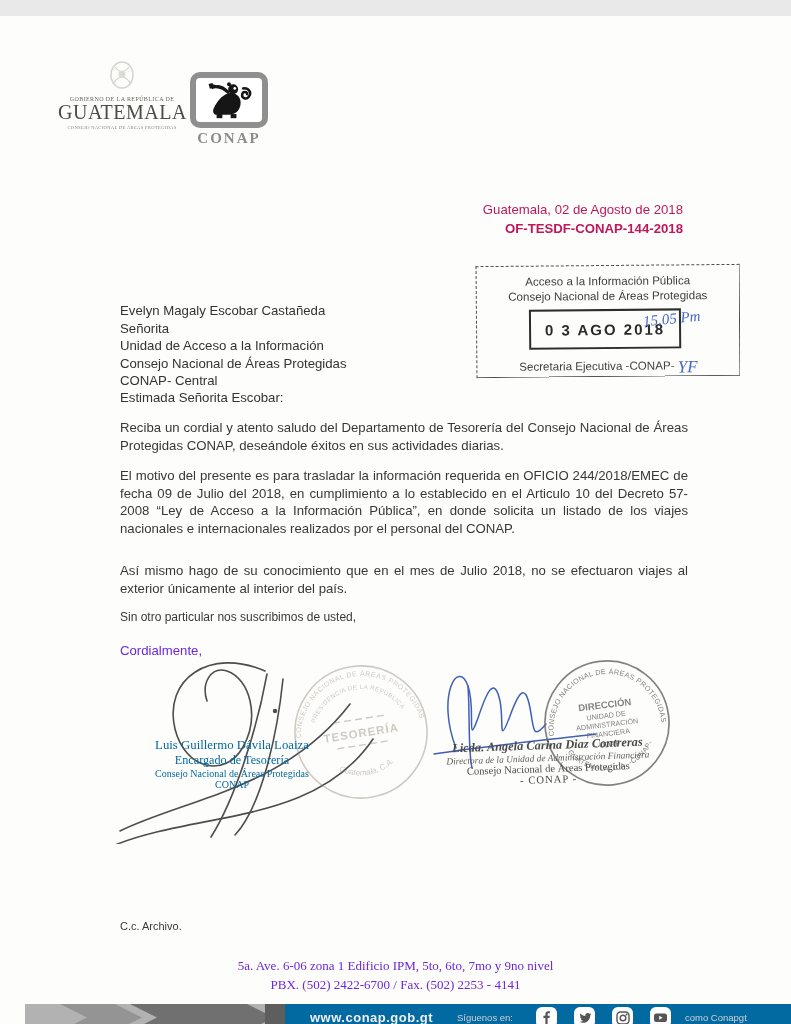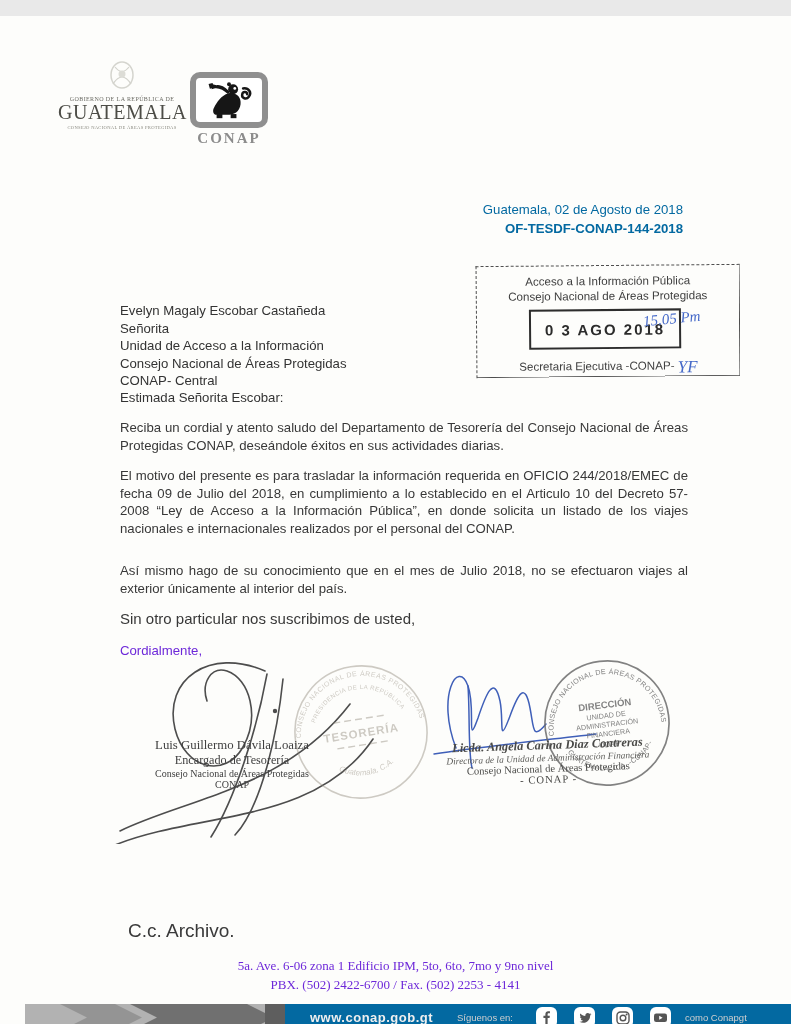--- a/index.html
+++ b/index.html
@@ -11,59 +11,59 @@
   .guat-logo{left:58px;top:44px;width:128px;text-align:center;color:#5a5a55;}
   .guat-top{font-family:"Liberation Serif",serif;font-size:6px;letter-spacing:.4px;color:#6b6b64;margin-top:2px;}
   .guat-main{font-family:"Liberation Serif",serif;font-size:20px;letter-spacing:.5px;color:#4c4c46;line-height:20px;}
   .guat-sub{font-family:"Liberation Serif",serif;font-size:4.6px;letter-spacing:.3px;color:#8a8a80;margin-top:3px;}
   .conap-logo{left:187px;top:56px;width:84px;text-align:center;}
   .conap-frame{width:66px;height:44px;margin:0 auto;background:#fff;border:6px solid #8f8f8f;border-radius:10px;
                display:flex;align-items:center;justify-content:center;}
   .conap-label{font-family:"Liberation Serif",serif;font-weight:bold;font-size:15px;letter-spacing:2px;color:#8c8c8c;margin-top:2px;}
 
   
-  .dateline{right:108px;top:184px;text-align:right;font-size:13.2px;line-height:19px;color:#0369a1;}
+  .dateline{right:108px;top:184px;text-align:right;font-size:13.2px;line-height:19px;color:#be185d;}
   .dateline .ref{font-weight:bold;}
 
   
   .stamp{left:476px;top:249px;width:264px;height:112px;border:1.8px solid #4e4e4e;
          border-left-style:dashed;border-top-style:dashed;transform:rotate(-.5deg);
          color:#3f3f3f;text-align:center;font-size:11.6px;line-height:15px;padding-top:7px;box-sizing:border-box;}
   .stamp-datebox{width:148px;height:36px;border:2.5px solid #2d2d2d;margin:6px auto 0 52px;
                  display:flex;align-items:center;justify-content:center;
                  font-weight:bold;font-size:15px;letter-spacing:2px;color:#2b2b2b;}
   .stamp-foot{margin-top:9px;font-size:11.6px;}
   .pen{font-family:"Liberation Serif",serif;font-style:italic;color:#4468c8;}
   .stamp-time{left:166px;top:46px;font-size:15px;transform:rotate(-5deg);white-space:nowrap;}
   .stamp-yf{font-size:17px;vertical-align:-3px;}
 
   
   .recipient{left:120px;top:286px;font-size:13.2px;line-height:17.6px;color:#333;}
   .salutation{left:120px;top:374px;font-size:13.2px;color:#333;}
   .para{left:120px;width:568px;font-size:13.2px;line-height:17.6px;text-align:justify;color:#383838;}
   .p1{top:403px;} .p2{top:451px;} .p3{top:546px;}
-  .closing{left:120px;top:594px;font-size:15px;color:#383838;}
+  .closing{left:120px;top:594px;font-size:12px;color:#383838;}
   .valediction{left:120px;top:627px;font-size:13.2px;color:#6d28d9;}
 
   
   .sig-left{left:115px;top:633px;}
   .sig-right{left:428px;top:640px;}
   .stamp-round{pointer-events:none;}
   .tstamp{left:291px;top:646px;opacity:.42;transform:rotate(-9deg);}
   .ustamp{left:541px;top:641px;opacity:.85;transform:rotate(-7deg);}
-  .nameblock{text-align:center;font-family:"Liberation Serif",serif;color:#404040;}
+  .nameblock{text-align:center;font-family:"Liberation Serif",serif;color:#0369a1;}
   .nb-left{left:116px;top:722px;width:232px;}
   .nb-left .l1{font-size:12.8px;} .nb-left .l2{font-size:12.2px;}
   .nb-left .l3{font-size:10px;} .nb-left .l4{font-size:10px;}
   .nb-right{left:428px;top:722px;width:240px;transform:rotate(-2deg);color:#4a4a48;}
   .nb-right .l1{font-size:12.4px;font-weight:bold;font-style:italic;}
   .nb-right .l2{font-size:9.4px;font-style:italic;color:#5d5d5a;}
   .nb-right .l3{font-size:10.6px;} .nb-right .l4{font-size:10.6px;letter-spacing:1px;}
 
-  .cc{left:128px;top:904px;font-size:19px;color:#3a3a3a;}
+  .cc{left:120px;top:904px;font-size:11px;color:#3a3a3a;}
 
   
   .addr{left:0;top:941px;width:100%;text-align:center;font-family:"Liberation Serif",serif;
         font-size:13px;line-height:18.5px;color:#6d28d9;}
   .bar{left:25px;top:988px;width:766px;height:27px;background:#0369a1;}
   .bar-chevrons{position:absolute;left:0;top:0;}
   .bar-site{position:absolute;left:285px;top:0;height:27px;line-height:27px;
             font-weight:bold;font-size:13px;color:#efefef;letter-spacing:.5px;}
   .bar-follow{position:absolute;left:432px;top:0;height:39px;line-height:27px;font-size:9.5px;color:#cfcfcf;}
   .social{position:absolute;top:3px;width:21px;height:21px;background:#fff;border-radius:6px;

